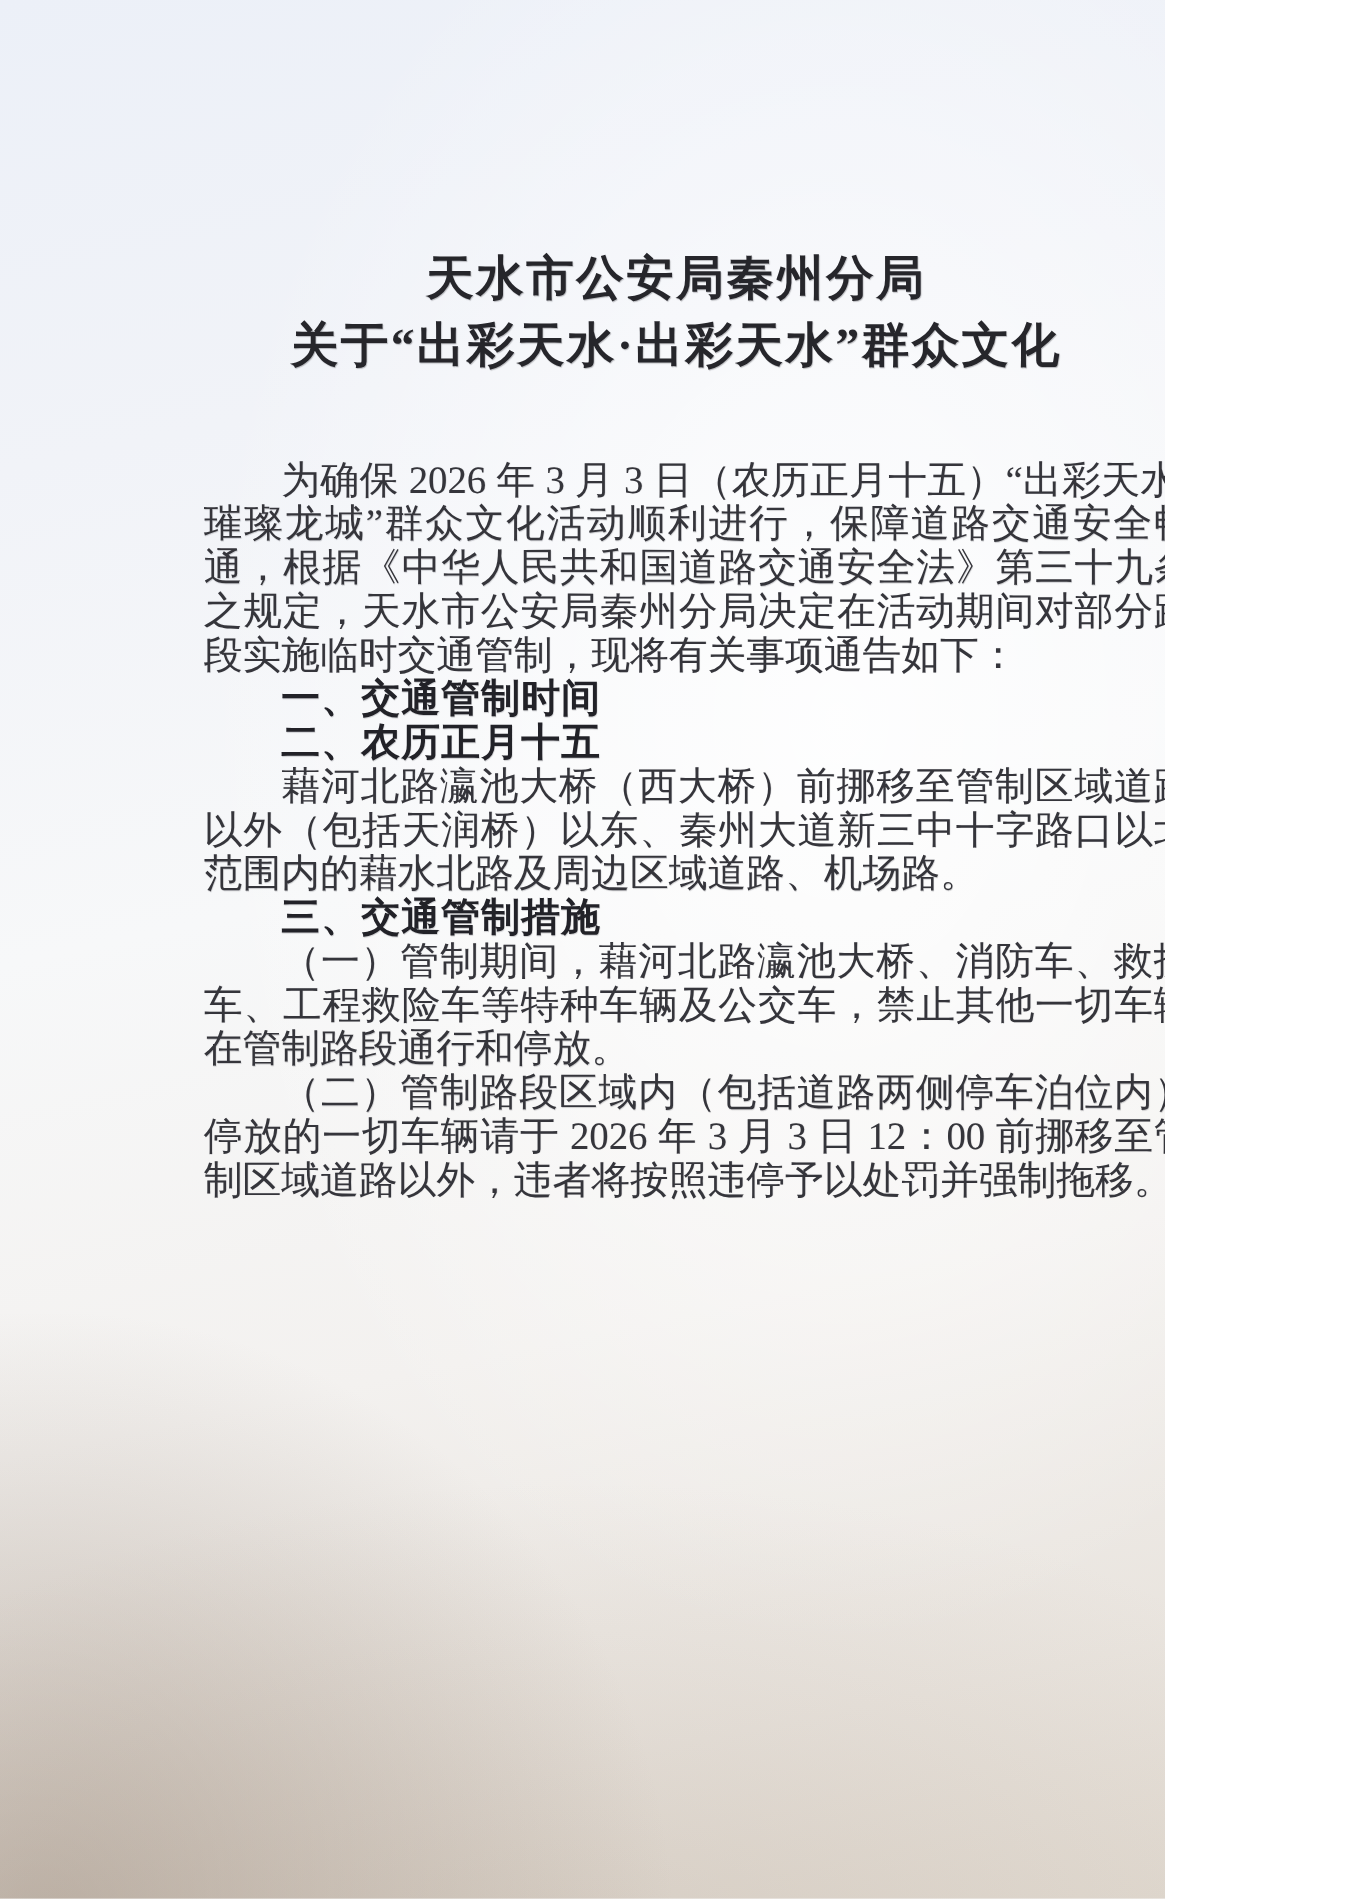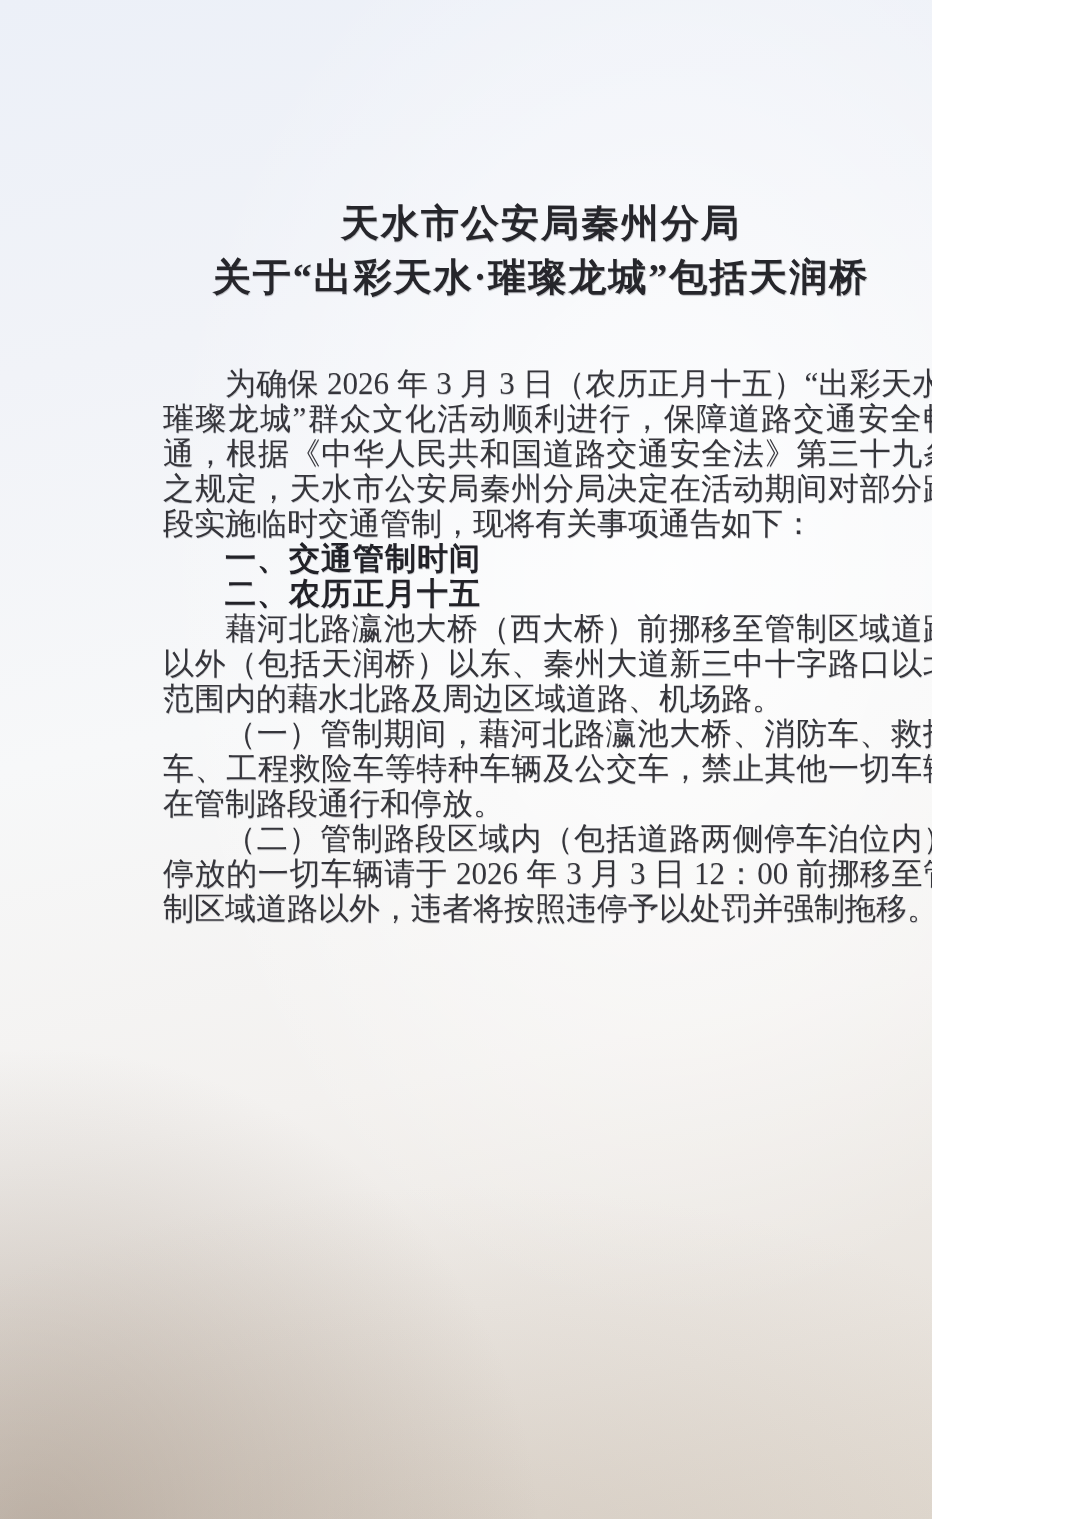--- a/index.html
+++ b/index.html
@@ -61,26 +61,27 @@
   }
 </style>
 </head>
 <body>
 
 <div class="photo">
   <div class="page">
 
     <h1 class="title">
       <span class="tline">天水市公安局秦州分局</span>
-      <span class="tline">关于“出彩天水·璀璨龙城”包括天润桥</span>
+      <span class="tline">关于“出彩天水·出彩天水”群众文化</span>
     </h1>
 
     <div class="doc-body">
       <p>为确保 2026 年 3 月 3 日（农历正月十五）“出彩天水·璀璨龙城”群众文化活动顺利进行，保障道路交通安全畅通，根据《中华人民共和国道路交通安全法》第三十九条之规定，天水市公安局秦州分局决定在活动期间对部分路段实施临时交通管制，现将有关事项通告如下：</p>
       <p class="heading">一、交通管制时间</p>
       <p class="heading">二、农历正月十五</p>
       <p>藉河北路瀛池大桥（西大桥）前挪移至管制区域道路以外（包括天润桥）以东、秦州大道新三中十字路口以北范围内的藉水北路及周边区域道路、机场路。</p>
+      <p class="heading">三、交通管制措施</p>
       <p>（一）管制期间，藉河北路瀛池大桥、消防车、救护车、工程救险车等特种车辆及公交车，禁止其他一切车辆在管制路段通行和停放。</p>
       <p>（二）管制路段区域内（包括道路两侧停车泊位内）停放的一切车辆请于 2026 年 3 月 3 日 12：00 前挪移至管制区域道路以外，违者将按照违停予以处罚并强制拖移。</p>
     </div>
 
   </div>
 </div>
 
 </body></html>

